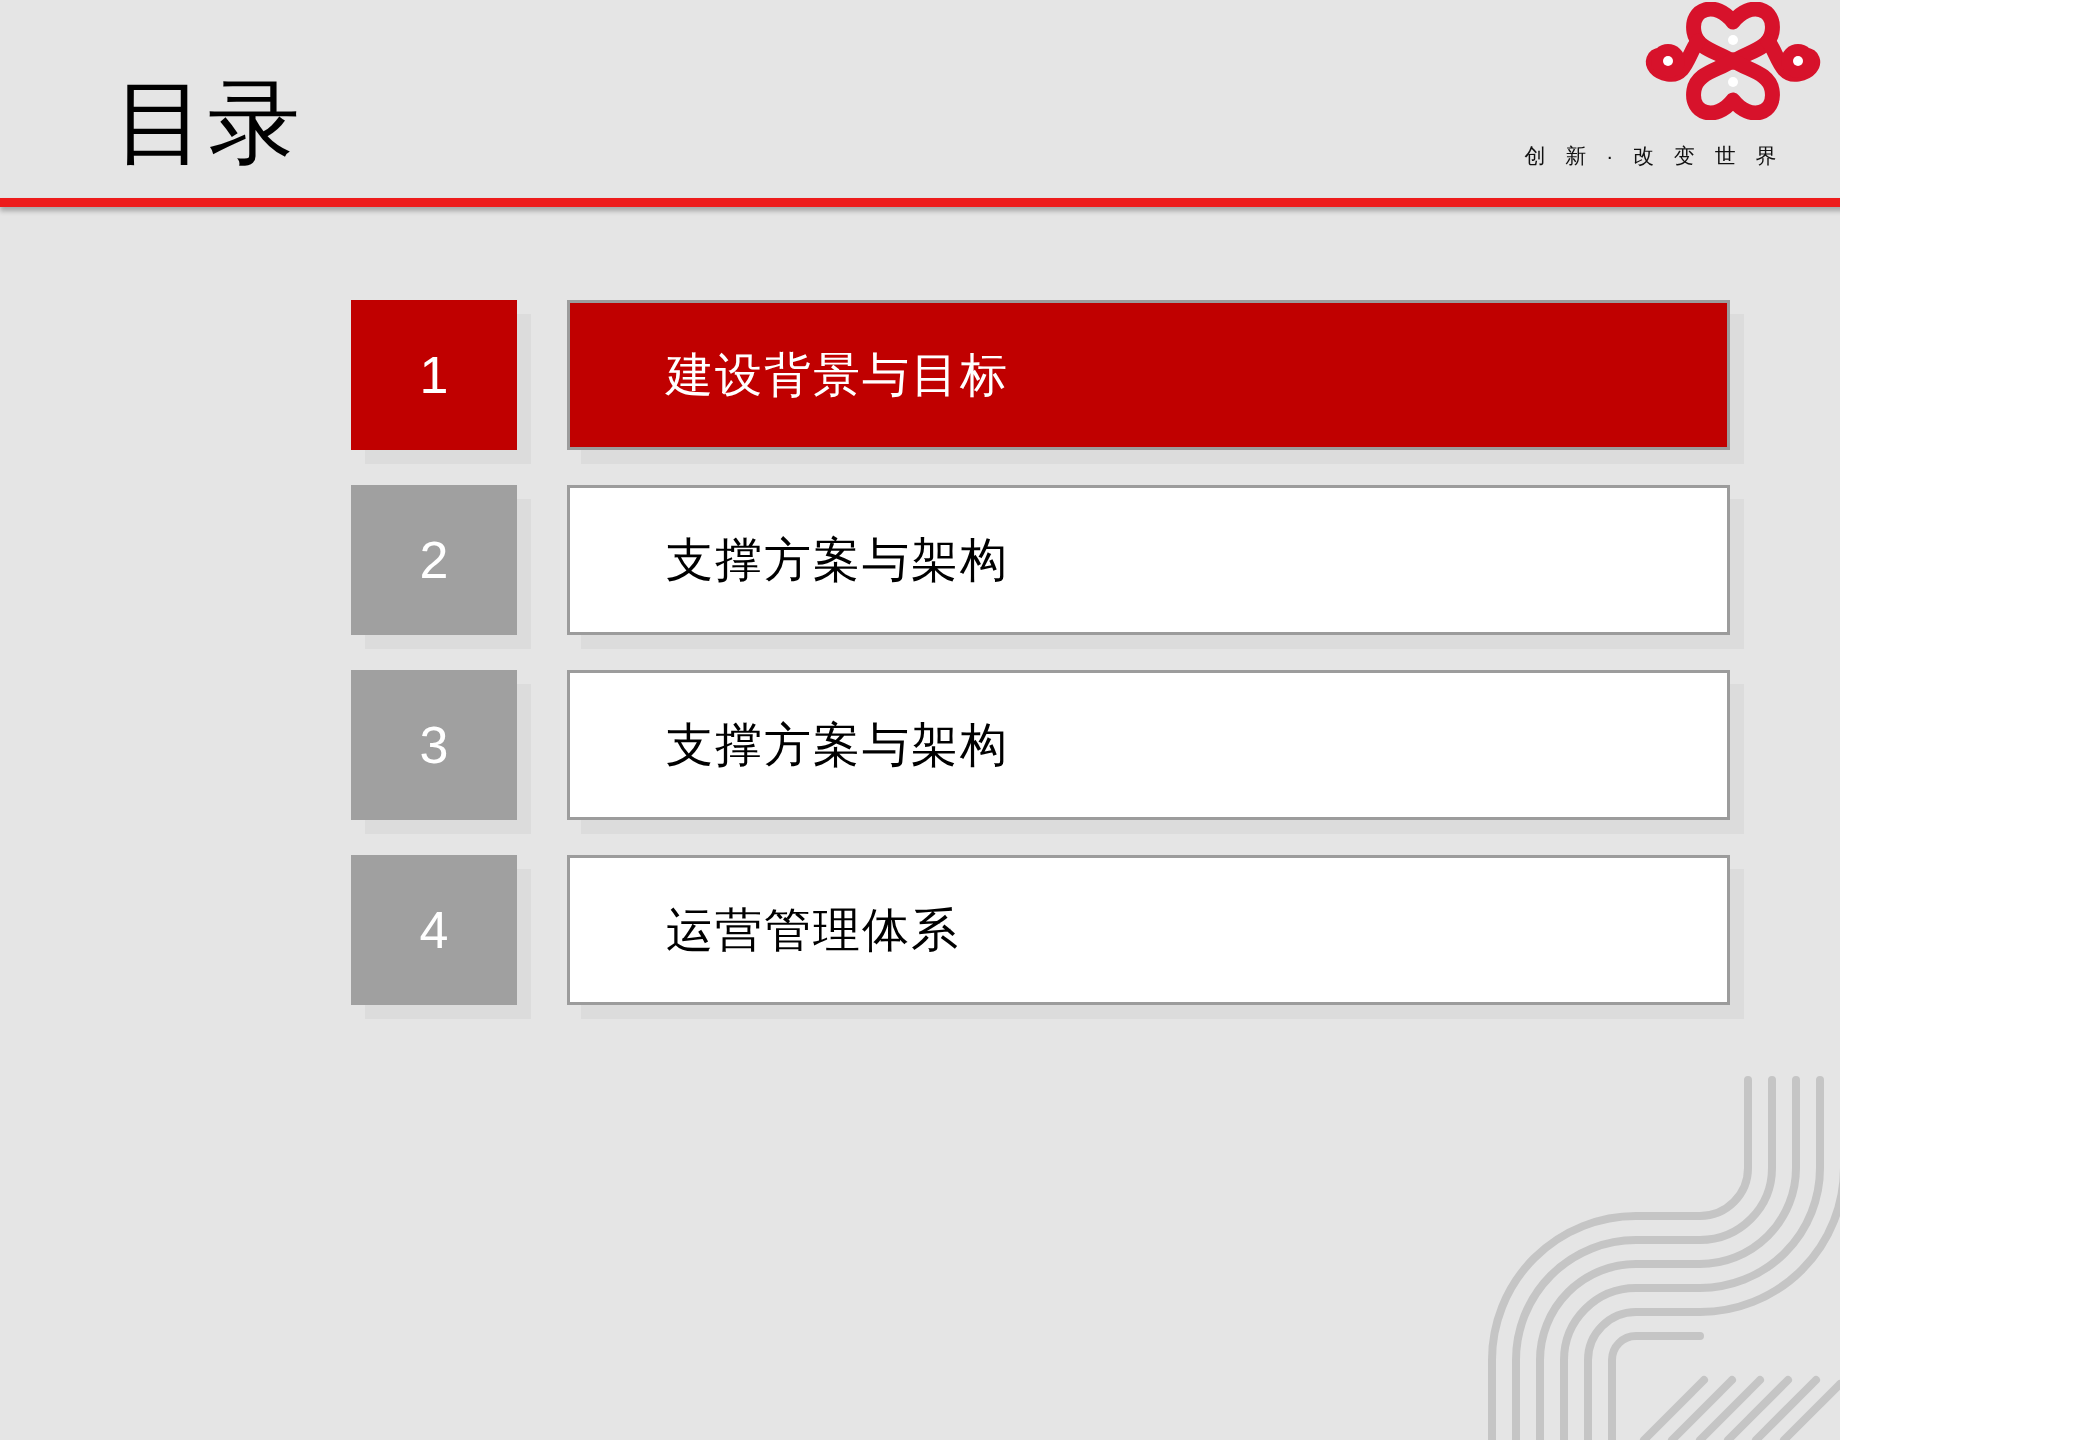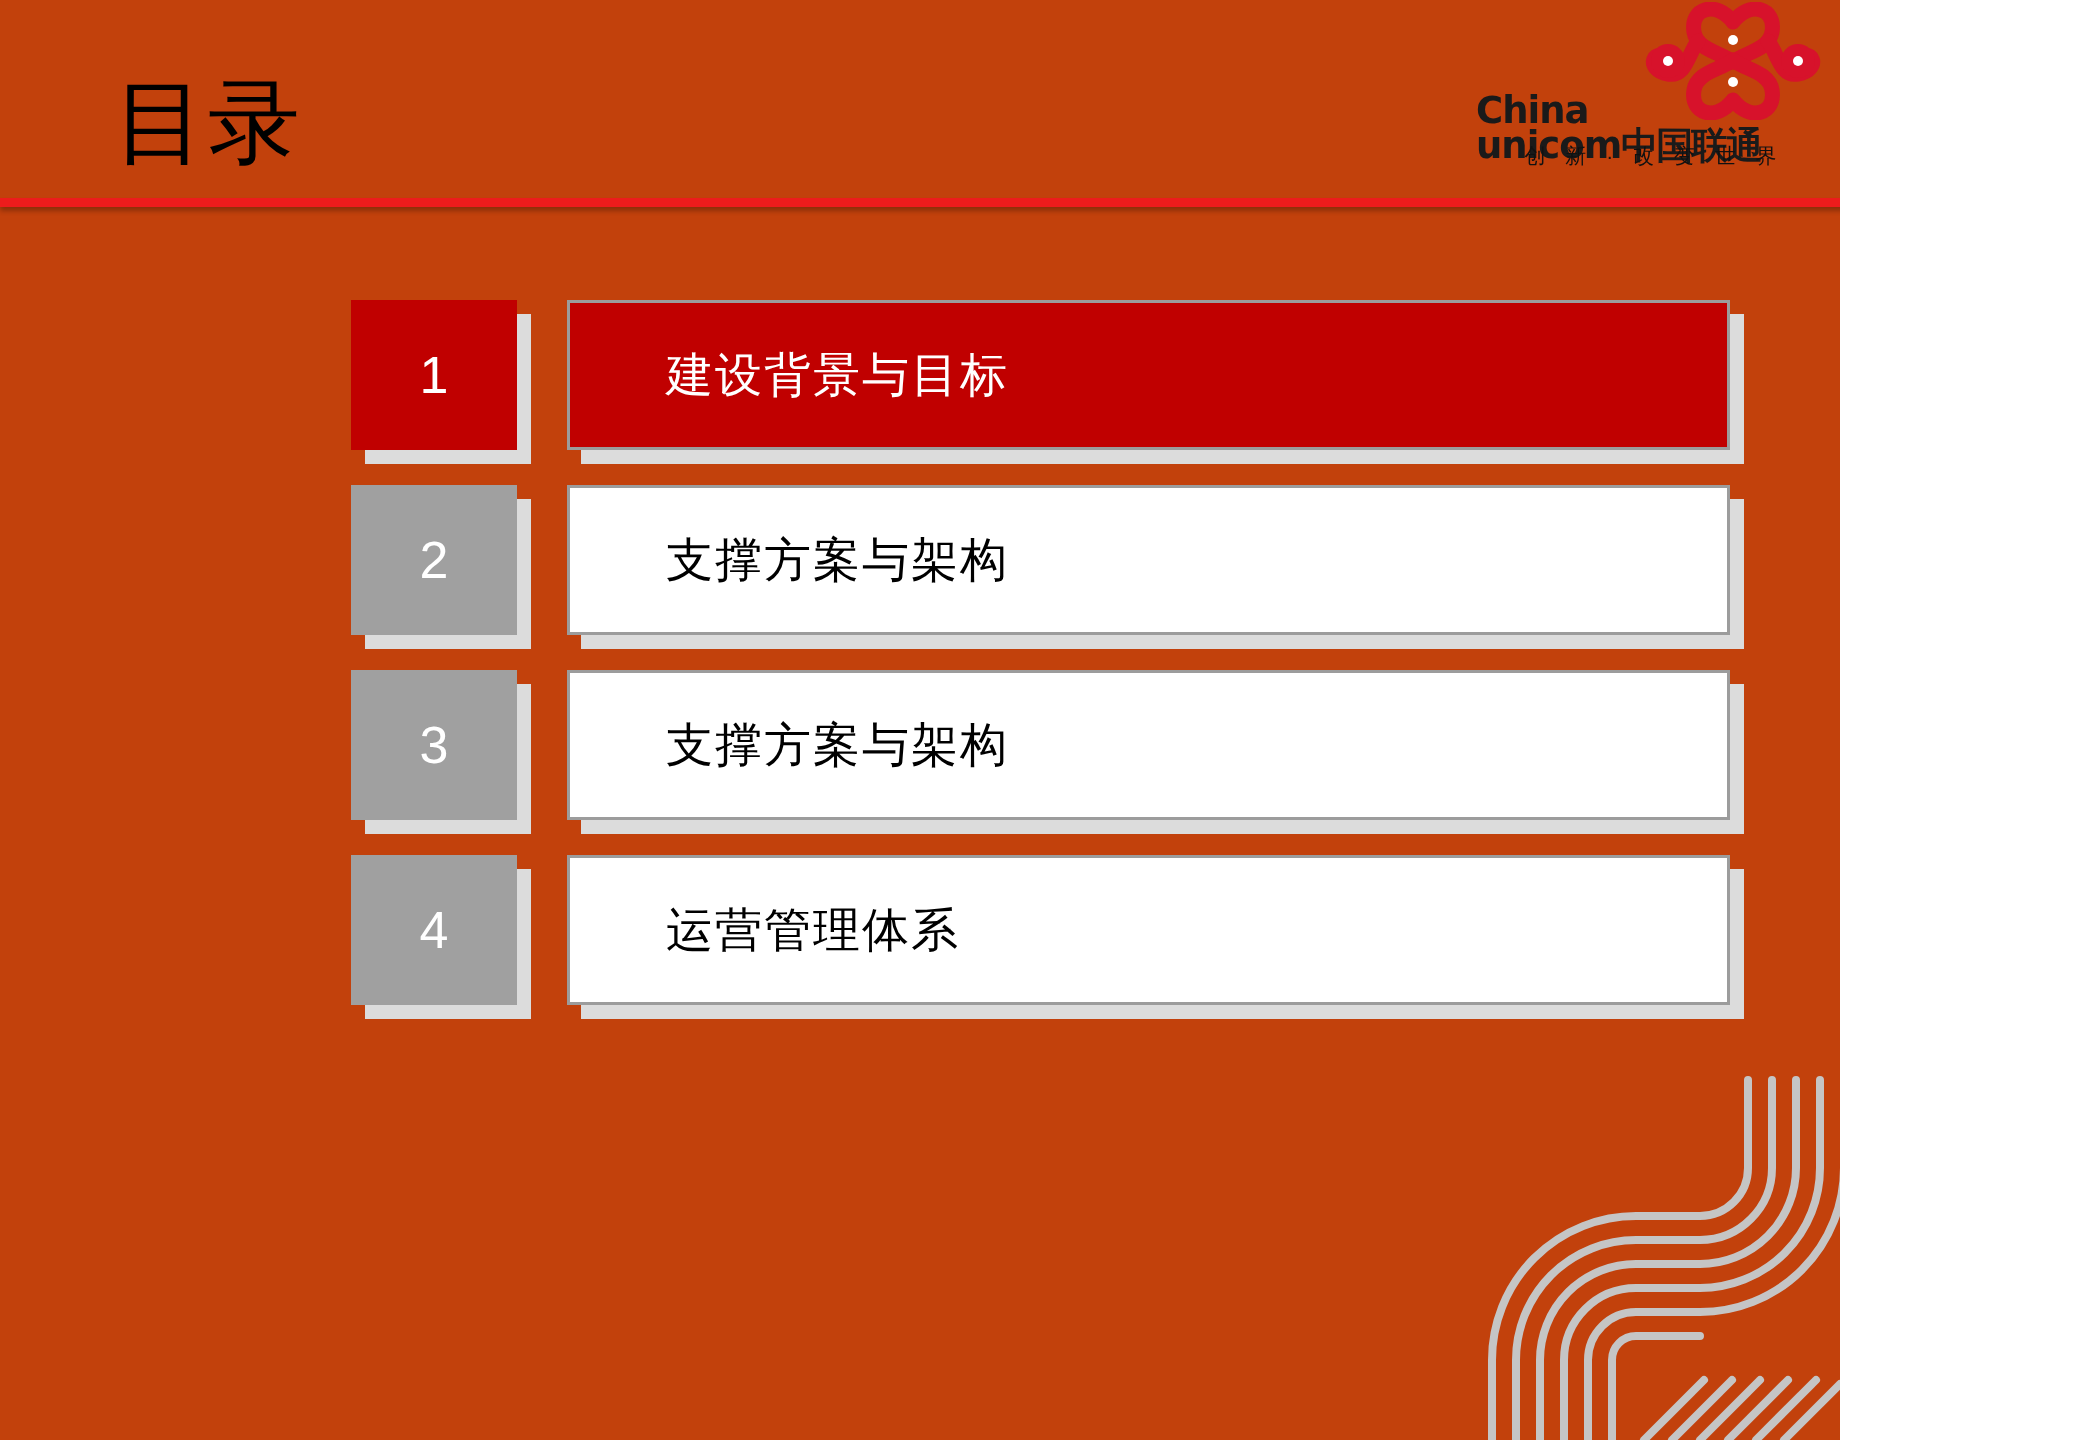--- a/index.html
+++ b/index.html
@@ -7,21 +7,21 @@
     padding: 0;
     background: #ffffff;
   }
   body {
     font-family: "Liberation Sans", "DejaVu Sans", sans-serif;
   }
   #slide {
     position: relative;
     width: 1840px;
     height: 1440px;
-    background: #c2410c;
+    background: #e5e5e5;
     overflow: hidden;
   }
 
   
   #slide-title {
     position: absolute;
     left: 114px;
     top: 76px;
     font-size: 92px;
     line-height: 1;
@@ -189,28 +189,20 @@
         <circle cx="30" cy="59" r="17"></circle>
         <circle cx="160" cy="59" r="17"></circle>
       </g>
       <g fill="#FFFFFF">
         <circle cx="30" cy="59" r="5"></circle>
         <circle cx="160" cy="59" r="5"></circle>
         <circle cx="95" cy="38" r="5"></circle>
         <circle cx="95" cy="80" r="5"></circle>
       </g>
     </svg>
-    <div id="logo-wordmark">
-      <div class="logo-line1">
-        <span>China</span>
-      </div>
-      <div class="logo-line2">
-        <span>unicom</span><span class="cn">中国联通</span>
-      </div>
-    </div>
     <div id="logo-tagline">创 新 · 改 变 世 界</div>
   </div>
 
   <div id="toc">
       <div class="toc-row" style="top: 300px;">
         <div class="num-box active">1</div>
         <div class="item-box active">
           <div class="item-label">建设背景与目标</div>
         </div>
       </div>

